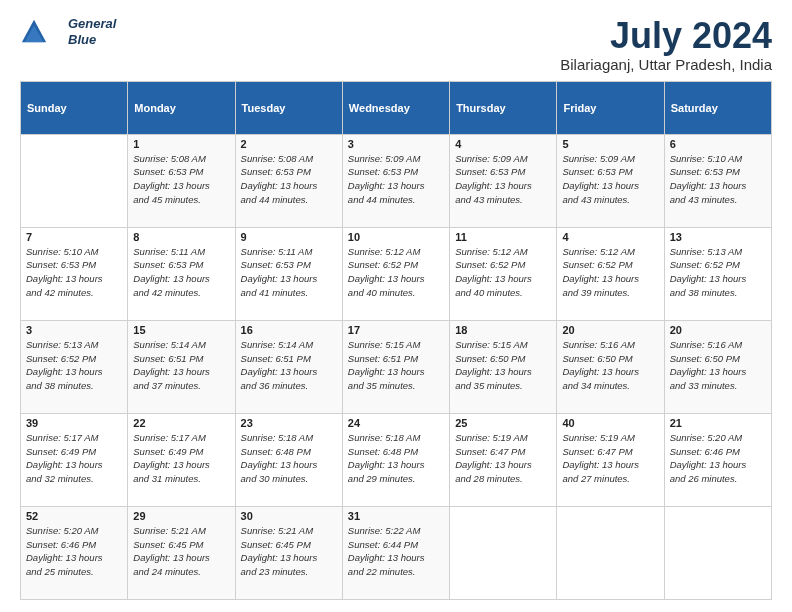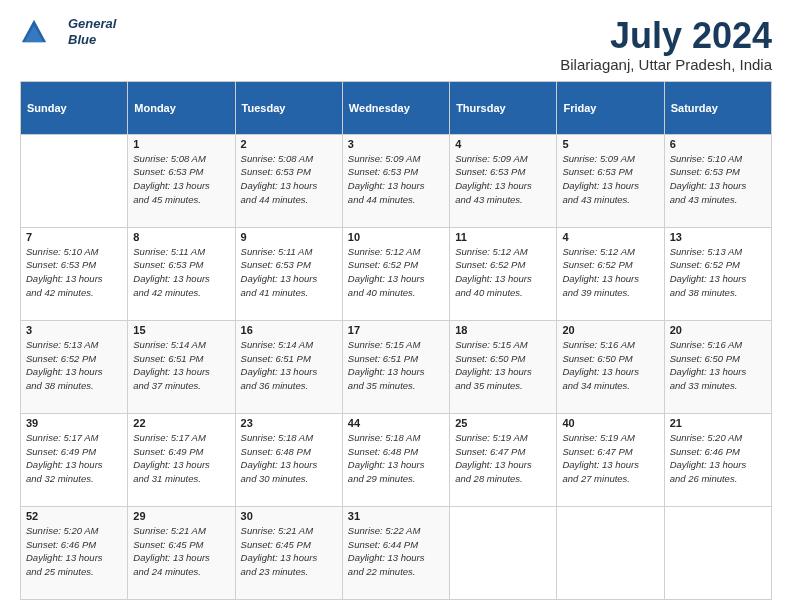--- a/index.html
+++ b/index.html
@@ -295,21 +295,21 @@
 and 31 minutes.</div>
           </td>
           <td>
             <span class="day-num">23</span>
             <div class="day-info" style="white-space: pre-line;">Sunrise: 5:18 AM
 Sunset: 6:48 PM
 Daylight: 13 hours
 and 30 minutes.</div>
           </td>
           <td>
-            <span class="day-num">44</span>
+            <span class="day-num">24</span>
             <div class="day-info" style="white-space: pre-line;">Sunrise: 5:18 AM
 Sunset: 6:48 PM
 Daylight: 13 hours
 and 29 minutes.</div>
           </td>
           <td>
             <span class="day-num">25</span>
             <div class="day-info" style="white-space: pre-line;">Sunrise: 5:19 AM
 Sunset: 6:47 PM
 Daylight: 13 hours

